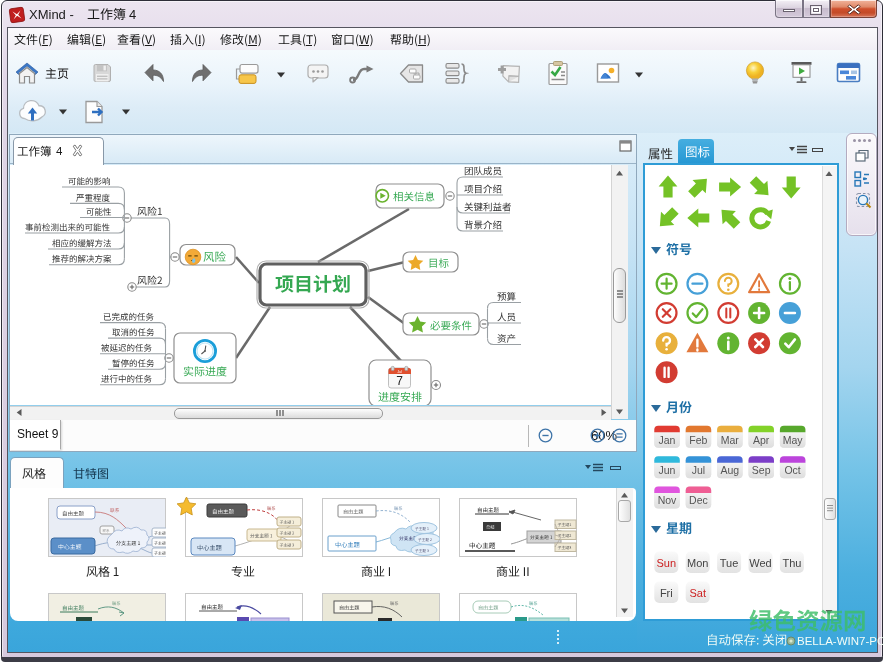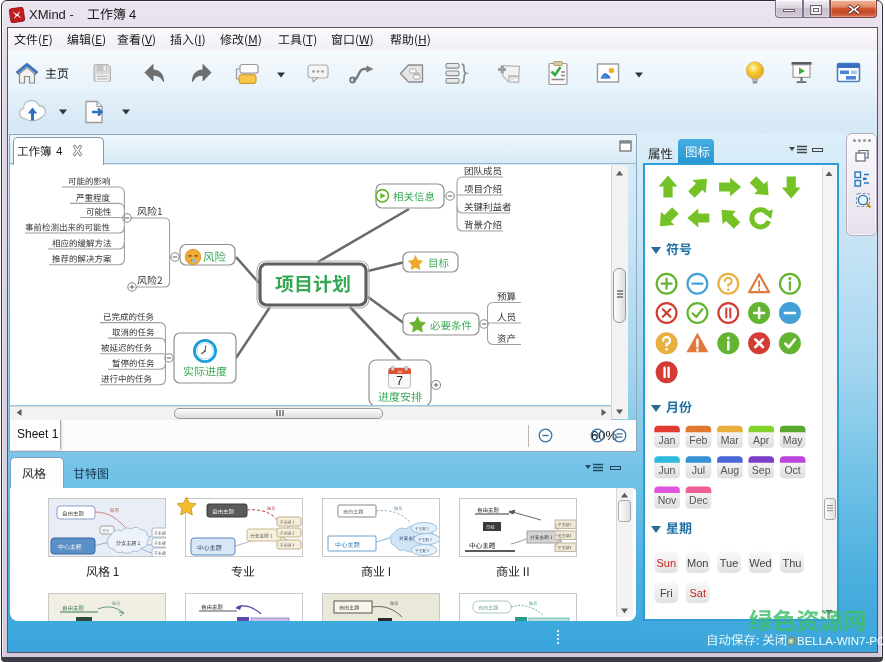--- a/index.html
+++ b/index.html
@@ -221,21 +221,21 @@
     </svg>
     <svg style="position:absolute;left:597px;top:406px;" width="13" height="13" viewBox="0 0 13 13">
 <polygon points="9.3,6.5 4.5,3.0 4.5,10.0" fill="#5a5a5a"></polygon>
     </svg>
     <div style="position:absolute;left:174px;top:407.5px;width:209px;height:11px;border-radius:5px;
  background:linear-gradient(180deg,#fefefe,#dcdcdc);border:1px solid #9a9a9a;"></div>
     <div style="position:absolute;left:276px;top:410px;width:1.5px;height:6px;background:#909090;box-shadow:3px 0 0 #909090,6px 0 0 #909090;"></div>
     <div style="position:absolute;left:9px;top:420px;width:628px;height:31px;background:#fcfcfc;"></div>
     <div style="position:absolute;left:9px;top:420px;width:52px;height:30px;background:#fff;
  border-right:1px solid #a8a8a8;border-bottom:1px solid #fff;box-shadow:1px 1px 2px rgba(0,0,0,.15);"></div>
-    <div style="position:absolute;left:17px;top:427px;font:12px 'Liberation Sans',sans-serif;color:#111;">Sheet 1</div>
+    <div style="position:absolute;left:17px;top:427px;font:12px 'Liberation Sans',sans-serif;color:#111;">Sheet 9</div>
     <div style="position:absolute;left:528px;top:425px;width:1px;height:22px;background:#b8b8b8;"></div>
     <svg style="position:absolute;left:538px;top:428px;" width="15" height="15" viewBox="0 0 15 15">
 <circle cx="7.5" cy="7.5" r="6.3" fill="none" stroke="#3e74a8" stroke-width="1.3"></circle>
       <path d="M4.4 7.5 L10.6 7.5" stroke="#3e74a8" stroke-width="1.4"></path>
     </svg>
     <div style="position:absolute;left:557px;top:428px;font:13px 'Liberation Sans',sans-serif;color:#111;margin-left:34px;">60%</div>
     <svg style="position:absolute;left:590px;top:428px;" width="15" height="15" viewBox="0 0 15 15">
 <circle cx="7.5" cy="7.5" r="6.3" fill="none" stroke="#3e74a8" stroke-width="1.3"></circle>
       <path d="M4.4 7.5 L10.6 7.5 M7.5 4.4 L7.5 10.6" stroke="#3e74a8" stroke-width="1.4"></path>
     </svg>

